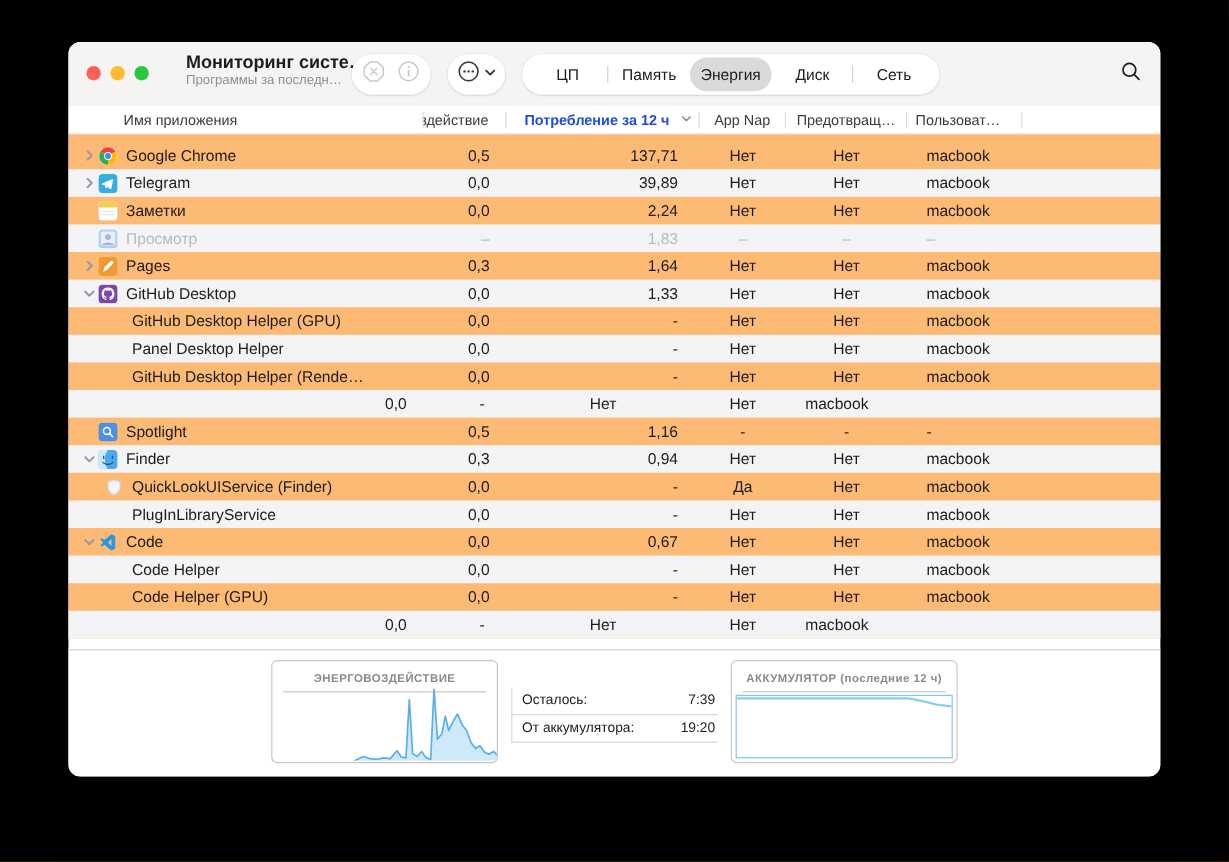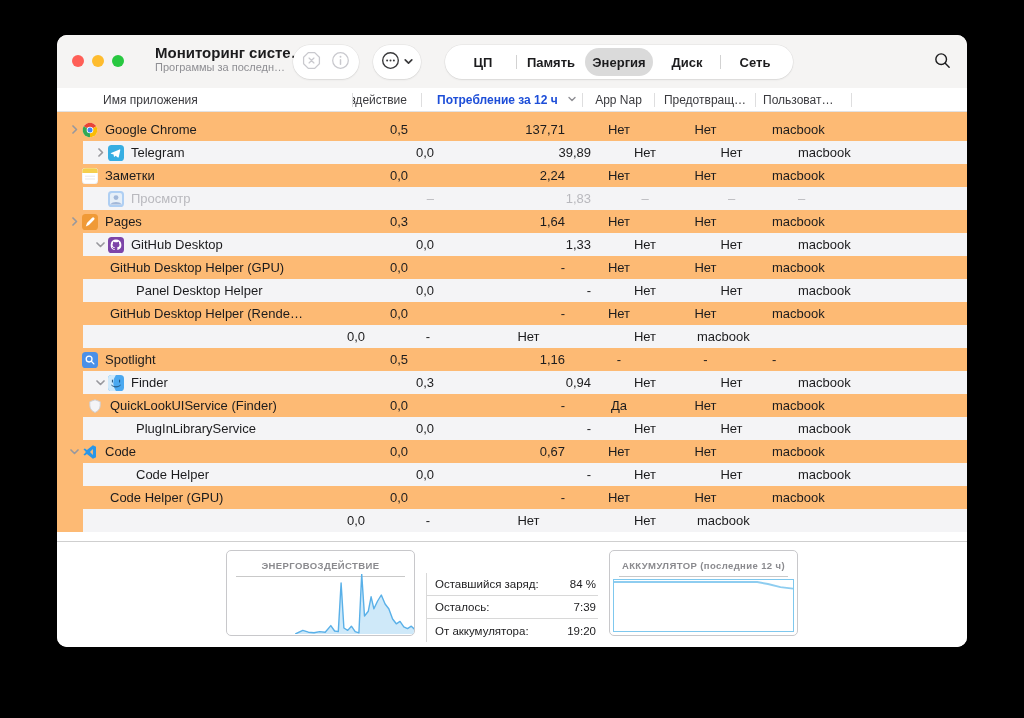--- a/index.html
+++ b/index.html
@@ -14,41 +14,41 @@
   .traffic { position:absolute; left:15px; top:20px; display:flex; gap:8px; }
   .light { width:12px; height:12px; border-radius:50%; }
   .title-block { position:absolute; left:98px; top:9px; width:140px; }
   .title { font-size:15px; font-weight:bold; color:#1c1c1e; white-space:nowrap; }
   .subtitle { font-size:11px; color:#8e8e93; margin-top:0; white-space:nowrap; }
   .pill { position:absolute; top:10px; height:34px; background:#fff; border-radius:17px;
     box-shadow:0 0 0 .5px rgba(0,0,0,.07), 0 1px 2px rgba(0,0,0,.08);
     display:flex; align-items:center; justify-content:center; }
   .pill-disabled { left:236px; width:66px; gap:10px; }
   .pill-menu { left:316px; width:48px; gap:3px; }
-  .pill-tabs { left:388px; width:348px; padding:0 4px;font-weight:bold; }
+  .pill-tabs { left:378px; width:348px; padding:0 4px; }
   .tab { position:relative; flex:1; height:28px; border-radius:14px; display:flex; align-items:center; justify-content:center;
     font-size:13px; color:#1c1c1e; cursor:default; }
   .tab.selected { background:#dadada; }
   .tab + .tab::before { content:""; position:absolute; left:-1px; top:7px; width:1px; height:14px; background:#d2d2d2; }
   .tab.selected::before, .tab.selected + .tab::before { background:transparent; }
   .search-btn { position:absolute; right:14px; top:16px; width:22px; height:22px; display:flex; align-items:center; justify-content:center; }
   
   .grid { display:grid; grid-template-columns:296px 69px 161px 72px 101px 96px 1fr; }
   .header-row { height:24px; background:#fff; border-bottom:1px solid #e2e2e3; align-items:center; font-size:12px; color:#3a3a3e; }
   .hcell { height:14px; display:flex; align-items:center; border-right:1px solid #dededf; overflow:hidden; white-space:nowrap; }
   .h-name { padding-left:46px; }
   .h-energy { justify-content:flex-end; padding-right:14px; }
   .h-power { padding-left:15px; font-weight:bold; color:#1d4ed8; gap:9px; }
   .h-center { justify-content:center; }
   .h-user { padding-left:7px; }
   .h-rest { border-right:none; }
   
   .rows { padding-top:6px; background:#fdba74; }
   .row { height:23px; align-items:center; font-size:13px; color:#1c1c1e; }
-  .row.alt { background:#f4f4f6;margin-left:26px; }
+  .row.alt { background:#f4f4f6; }
   .row.dimmed .cell, .row.dimmed .app-name { color:#b9b9be; }
   .row.dimmed .app-icon { opacity:.45; }
   .cell { white-space:nowrap; overflow:hidden; }
   .c-name { display:flex; align-items:center; padding-left:10px; }
   .disc { width:15px; display:flex; align-items:center; justify-content:center; flex:0 0 15px; }
   .childpad { flex:0 0 20px; }
   .app-icon { width:16px; height:16px; flex:0 0 16px; margin-right:7px; display:flex; }
   .app-icon svg { width:16px; height:16px; }
   .c-num { text-align:right; padding-right:14px; }
   .c-pow { text-align:right; padding-right:18px; }
@@ -462,24 +462,20 @@
     <div class="fbox">
       <div class="fbox-label">ЭНЕРГОВОЗДЕЙСТВИЕ</div>
       <div class="fbox-rule"></div>
       <div class="energy-chart" id="energy-chart"><svg width="187" height="60" viewBox="0 0 187 60">
             <polygon points="67.3,60.0 74.8,56.4 80.4,58.2 86.0,58.8 91.6,57.6 97.2,58.2 102.8,51.6 106.6,57.0 110.3,57.6 113.1,9.0 115.9,54.0 119.7,56.4 123.4,52.2 127.2,57.6 130.9,58.8 133.7,0.0 136.5,42.0 140.3,37.2 143.1,22.8 145.9,34.8 149.6,27.0 153.3,21.0 157.1,30.0 160.8,34.8 164.6,45.0 168.3,49.8 172.0,47.4 175.8,52.8 179.5,54.6 183.3,52.2 187.0,55.8 187,60 67.3,60" fill="#cfe9f9"></polygon>
             <polyline points="67.3,60.0 74.8,56.4 80.4,58.2 86.0,58.8 91.6,57.6 97.2,58.2 102.8,51.6 106.6,57.0 110.3,57.6 113.1,9.0 115.9,54.0 119.7,56.4 123.4,52.2 127.2,57.6 130.9,58.8 133.7,0.0 136.5,42.0 140.3,37.2 143.1,22.8 145.9,34.8 149.6,27.0 153.3,21.0 157.1,30.0 160.8,34.8 164.6,45.0 168.3,49.8 172.0,47.4 175.8,52.8 179.5,54.6 183.3,52.2 187.0,55.8" fill="none" stroke="#59b0e8" stroke-width="1.4" stroke-linejoin="round"></polyline>
           </svg></div>
     </div>
     <div class="stats" id="stats">
         <div class="stat-row">
-          <span class="stat-label">Оставшийся заряд:</span>
-          <span class="stat-value">84 %</span>
-        </div>
-        <div class="stat-row">
           <span class="stat-label">Осталось:</span>
           <span class="stat-value">7:39</span>
         </div>
         <div class="stat-row">
           <span class="stat-label">От аккумулятора:</span>
           <span class="stat-value">19:20</span>
         </div>
       </div>
     <div class="fbox">
       <div class="fbox-label">АККУМУЛЯТОР (последние 12 ч)</div>

